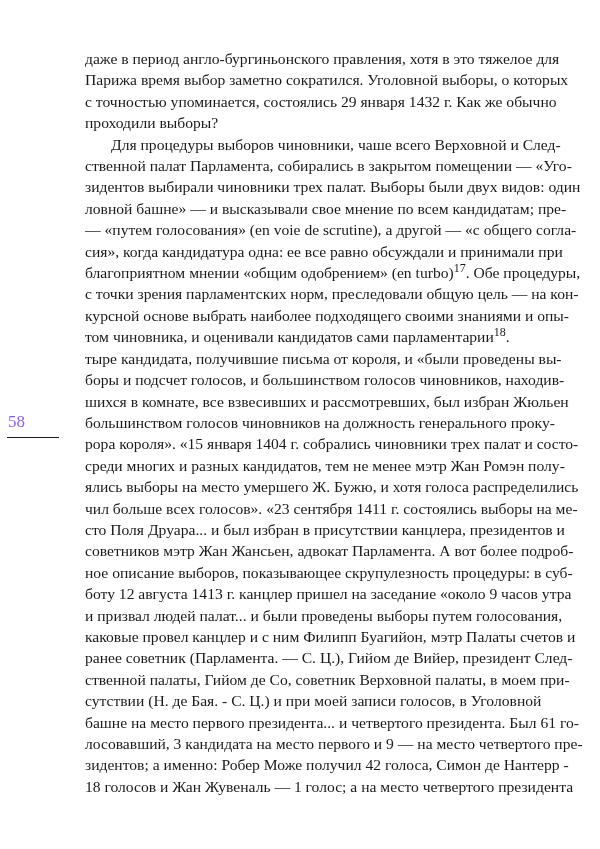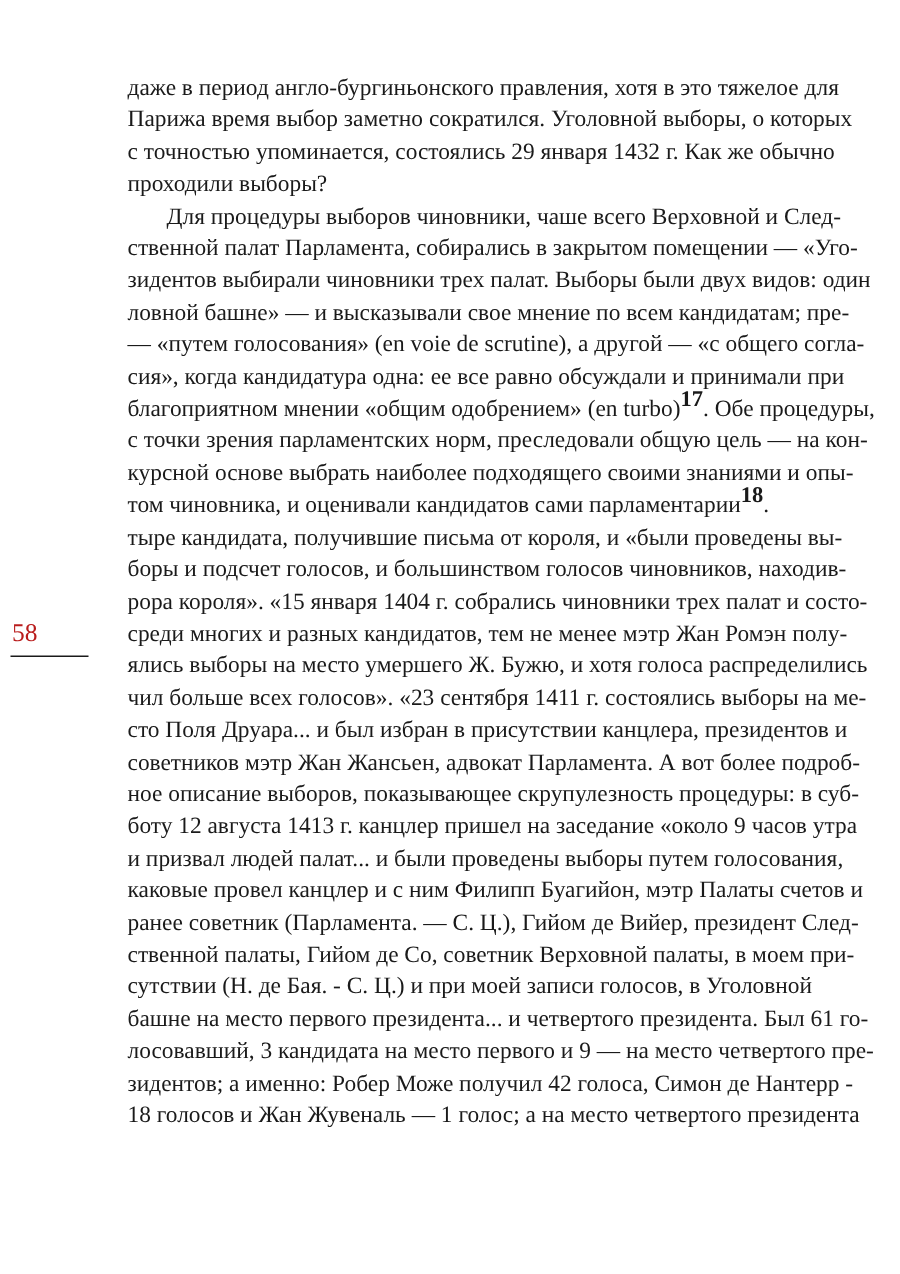--- a/index.html
+++ b/index.html
@@ -13,28 +13,28 @@
     font-family: "Liberation Serif", "DejaVu Serif", serif;
     font-size: 15.6px;
     line-height: 21.4px;
     color: #1a1a1a;
     text-align: justify;
     hyphens: manual;
   }
   .text-col p { margin: 0; }
   .line { display: block; text-align: justify; text-align-last: justify; white-space: nowrap; }
   .line.last { text-align-last: left; }
-  sup { font-size: 15px; line-height: 0; vertical-align: super; font-weight: bold; }
+  sup { font-size: 12px; line-height: 0; vertical-align: super; }
   .page-number {
     position: absolute;
     left: 8px;
     top: 412px;
     font-family: "Liberation Serif", "DejaVu Serif", serif;
     font-size: 17px;
-    color: #b91c1c;
+    color: #8b5cf6;
   }
   .page-rule {
     position: absolute;
     left: 7px;
     top: 437px;
     width: 52px;
     height: 0;
     border-top: 1.2px solid #1a1a1a;
   }
 </style>
@@ -63,20 +63,22 @@
       <span class="line">сия», когда кандидатура одна: ее все равно обсуждали и принимали при</span>
       <span class="line"><span>благоприятном мнении «общим одобрением» (en turbo)</span><sup>17</sup><span>. Обе процедуры,</span></span>
       <span class="line">с точки зрения парламентских норм, преследовали общую цель — на кон-</span>
       <span class="line">курсной основе выбрать наиболее подходящего своими знаниями и опы-</span>
       <span class="line last"><span>том чиновника, и оценивали кандидатов сами парламентарии</span><sup>18</sup><span>.</span></span>
     </p>
 
     <p>
       <span class="line">тыре кандидата, получившие письма от короля, и «были проведены вы-</span>
       <span class="line">боры и подсчет голосов, и большинством голосов чиновников, находив-</span>
+      <span class="line">шихся в комнате, все взвесивших и рассмотревших, был избран Жюльен</span>
+      <span class="line">большинством голосов чиновников на должность генерального проку-</span>
       <span class="line">рора короля». «15 января 1404 г. собрались чиновники трех палат и состо-</span>
       <span class="line">среди многих и разных кандидатов, тем не менее мэтр Жан Ромэн полу-</span>
       <span class="line">ялись выборы на место умершего Ж. Бужю, и хотя голоса распределились</span>
       <span class="line">чил больше всех голосов». «23 сентября 1411 г. состоялись выборы на ме-</span>
       <span class="line">сто Поля Друара... и был избран в присутствии канцлера, президентов и</span>
       <span class="line">советников мэтр Жан Жансьен, адвокат Парламента. А вот более подроб-</span>
       <span class="line">ное описание выборов, показывающее скрупулезность процедуры: в суб-</span>
       <span class="line">боту 12 августа 1413 г. канцлер пришел на заседание «около 9 часов утра</span>
       <span class="line">и призвал людей палат... и были проведены выборы путем голосования,</span>
       <span class="line">каковые провел канцлер и с ним Филипп Буагийон, мэтр Палаты счетов и</span>

